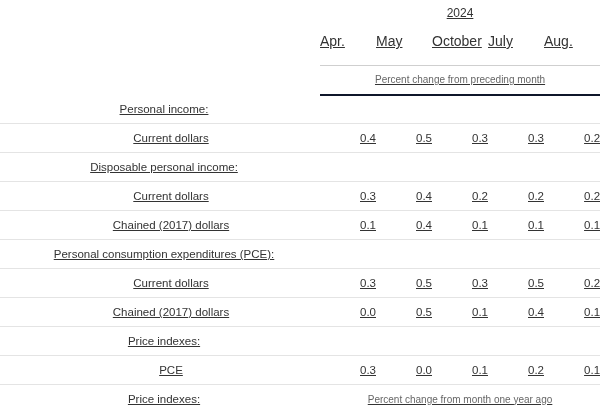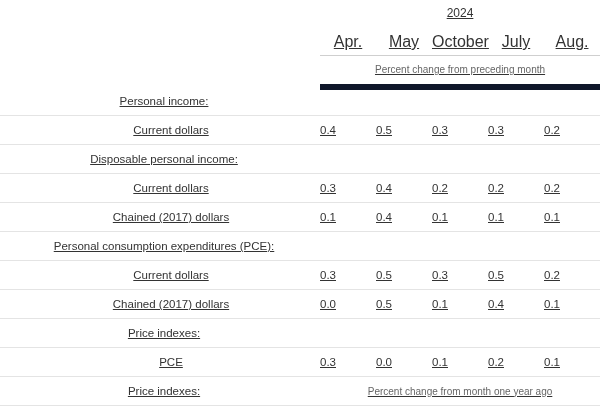--- a/index.html
+++ b/index.html
@@ -37,57 +37,57 @@
     border: none;
   }
   td.year-label {
     text-align: center;
     font-size: 12px;
     color: #333333;
     font-weight: normal;
   }
   
   tr.month-row td {
-    padding: 6px 0 4px 0;
-    text-align: center;
-    font-size: 16px;
+    padding: 6px 0 16px 0;
+    text-align: left;
+    font-size: 14px;
     color: #333333;
     border-bottom: 1px solid #cfcfcf;
   }
   tr.month-row td.blank-head {
     border-bottom: none;
   }
   
   tr.note-row td {
     padding: 8px 0 9px 0;
     text-align: center;
     font-size: 10px;
     color: #666666;
-    border-bottom: 6px solid #0f172a;
+    border-bottom: 2px solid #0f172a;
   }
   tr.note-row td.blank-head {
     border-bottom: none;
   }
 
   
   tbody tr td {
     border-bottom: 1px solid #e4e4e4;
     padding: 8px 0;
     font-size: 11.5px;
     color: #333333;
   }
   td.row-label {
     text-align: center;
     padding-left: 8px;
   }
   td.row-label.indent {
     padding-left: 22px;
   }
   td.value {
-    text-align: left;
+    text-align: right;
   }
   tbody tr.section td.row-label {
     color: #333333;
   }
   
   td.inline-note {
     text-align: center;
     font-size: 10px;
     color: #666666;
   }

